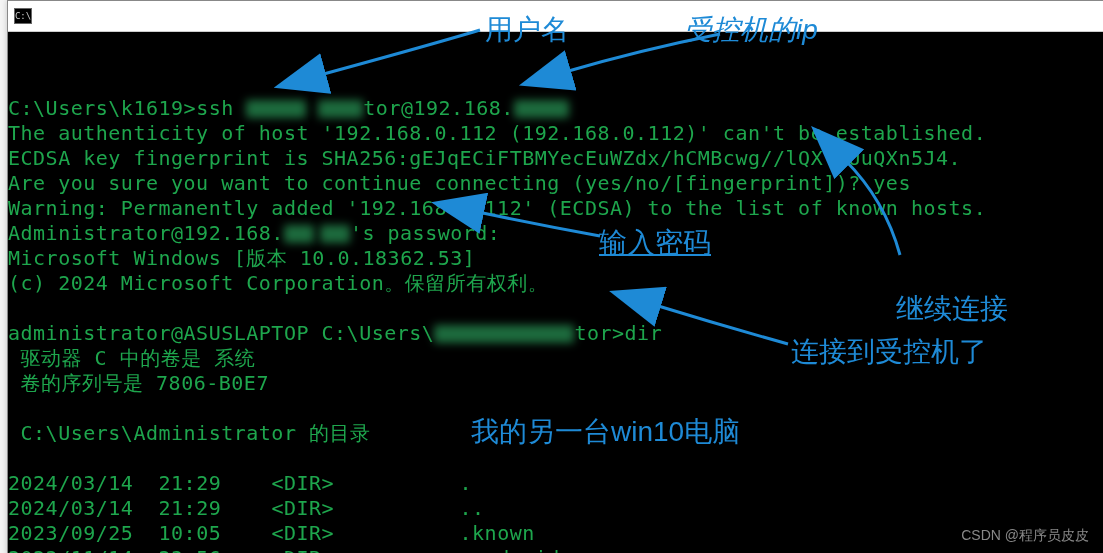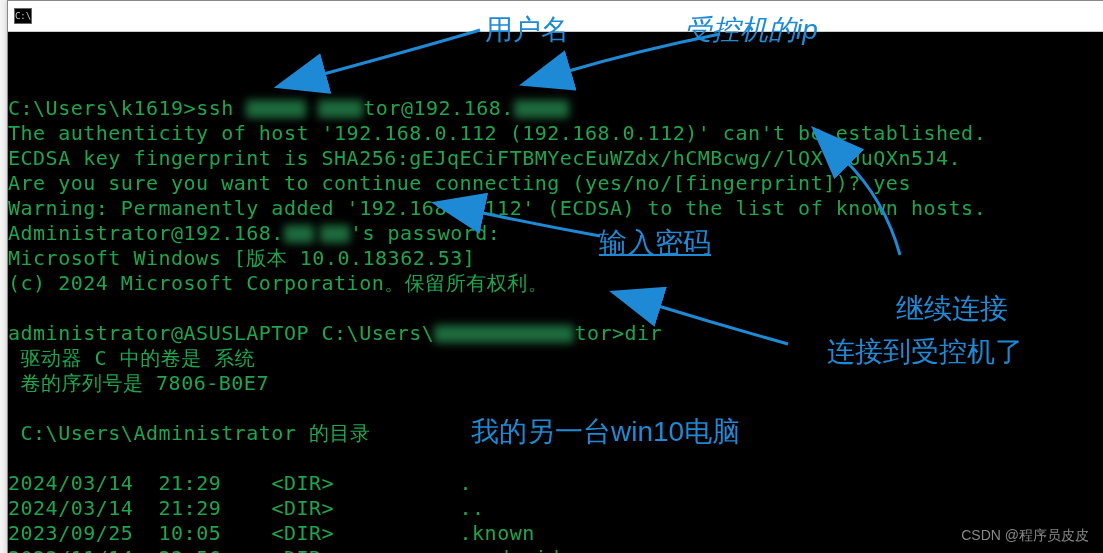--- a/index.html
+++ b/index.html
@@ -52,21 +52,21 @@
 <span><span>2023/09/25</span>  <span>10:05</span>    &lt;DIR&gt;          <span>.known</span></span>
 <span><span>2023/11/14</span>  <span>23:56</span>    &lt;DIR&gt;          <span>.android</span></span>
 
   </div>
 </div>
 
 <div class="ann" style="left:485px;top:11px;">用户名</div>
 <div class="ann" style="left:684px;top:11px;font-style:italic;">受控机的ip</div>
 <div class="ann" style="left:599px;top:224px;text-decoration:underline;">输入密码</div>
 <div class="ann" style="left:896px;top:258px;margin-top:32px;">继续连接</div>
-<div class="ann" style="left:791px;top:333px;margin-left:36px;">连接到受控机了</div>
+<div class="ann" style="left:791px;top:333px;">连接到受控机了</div>
 <div class="ann" style="left:471px;top:413px;">我的另一台win10电脑</div>
 
 <svg class="arrow" width="1103" height="553" style="left:0;top:0;">
   <defs>
     <marker id="ah" markerWidth="18" markerHeight="14" refX="2" refY="7" orient="auto">
       <path d="M0,0 L0,14 L18,7 Z" fill="#1e8ad6"></path>
     </marker>
   </defs>
 
   <path d="M480,30 Q430,45 320,75" stroke="#1e8ad6" stroke-width="3" fill="none" marker-end="url(#ah)"></path>

